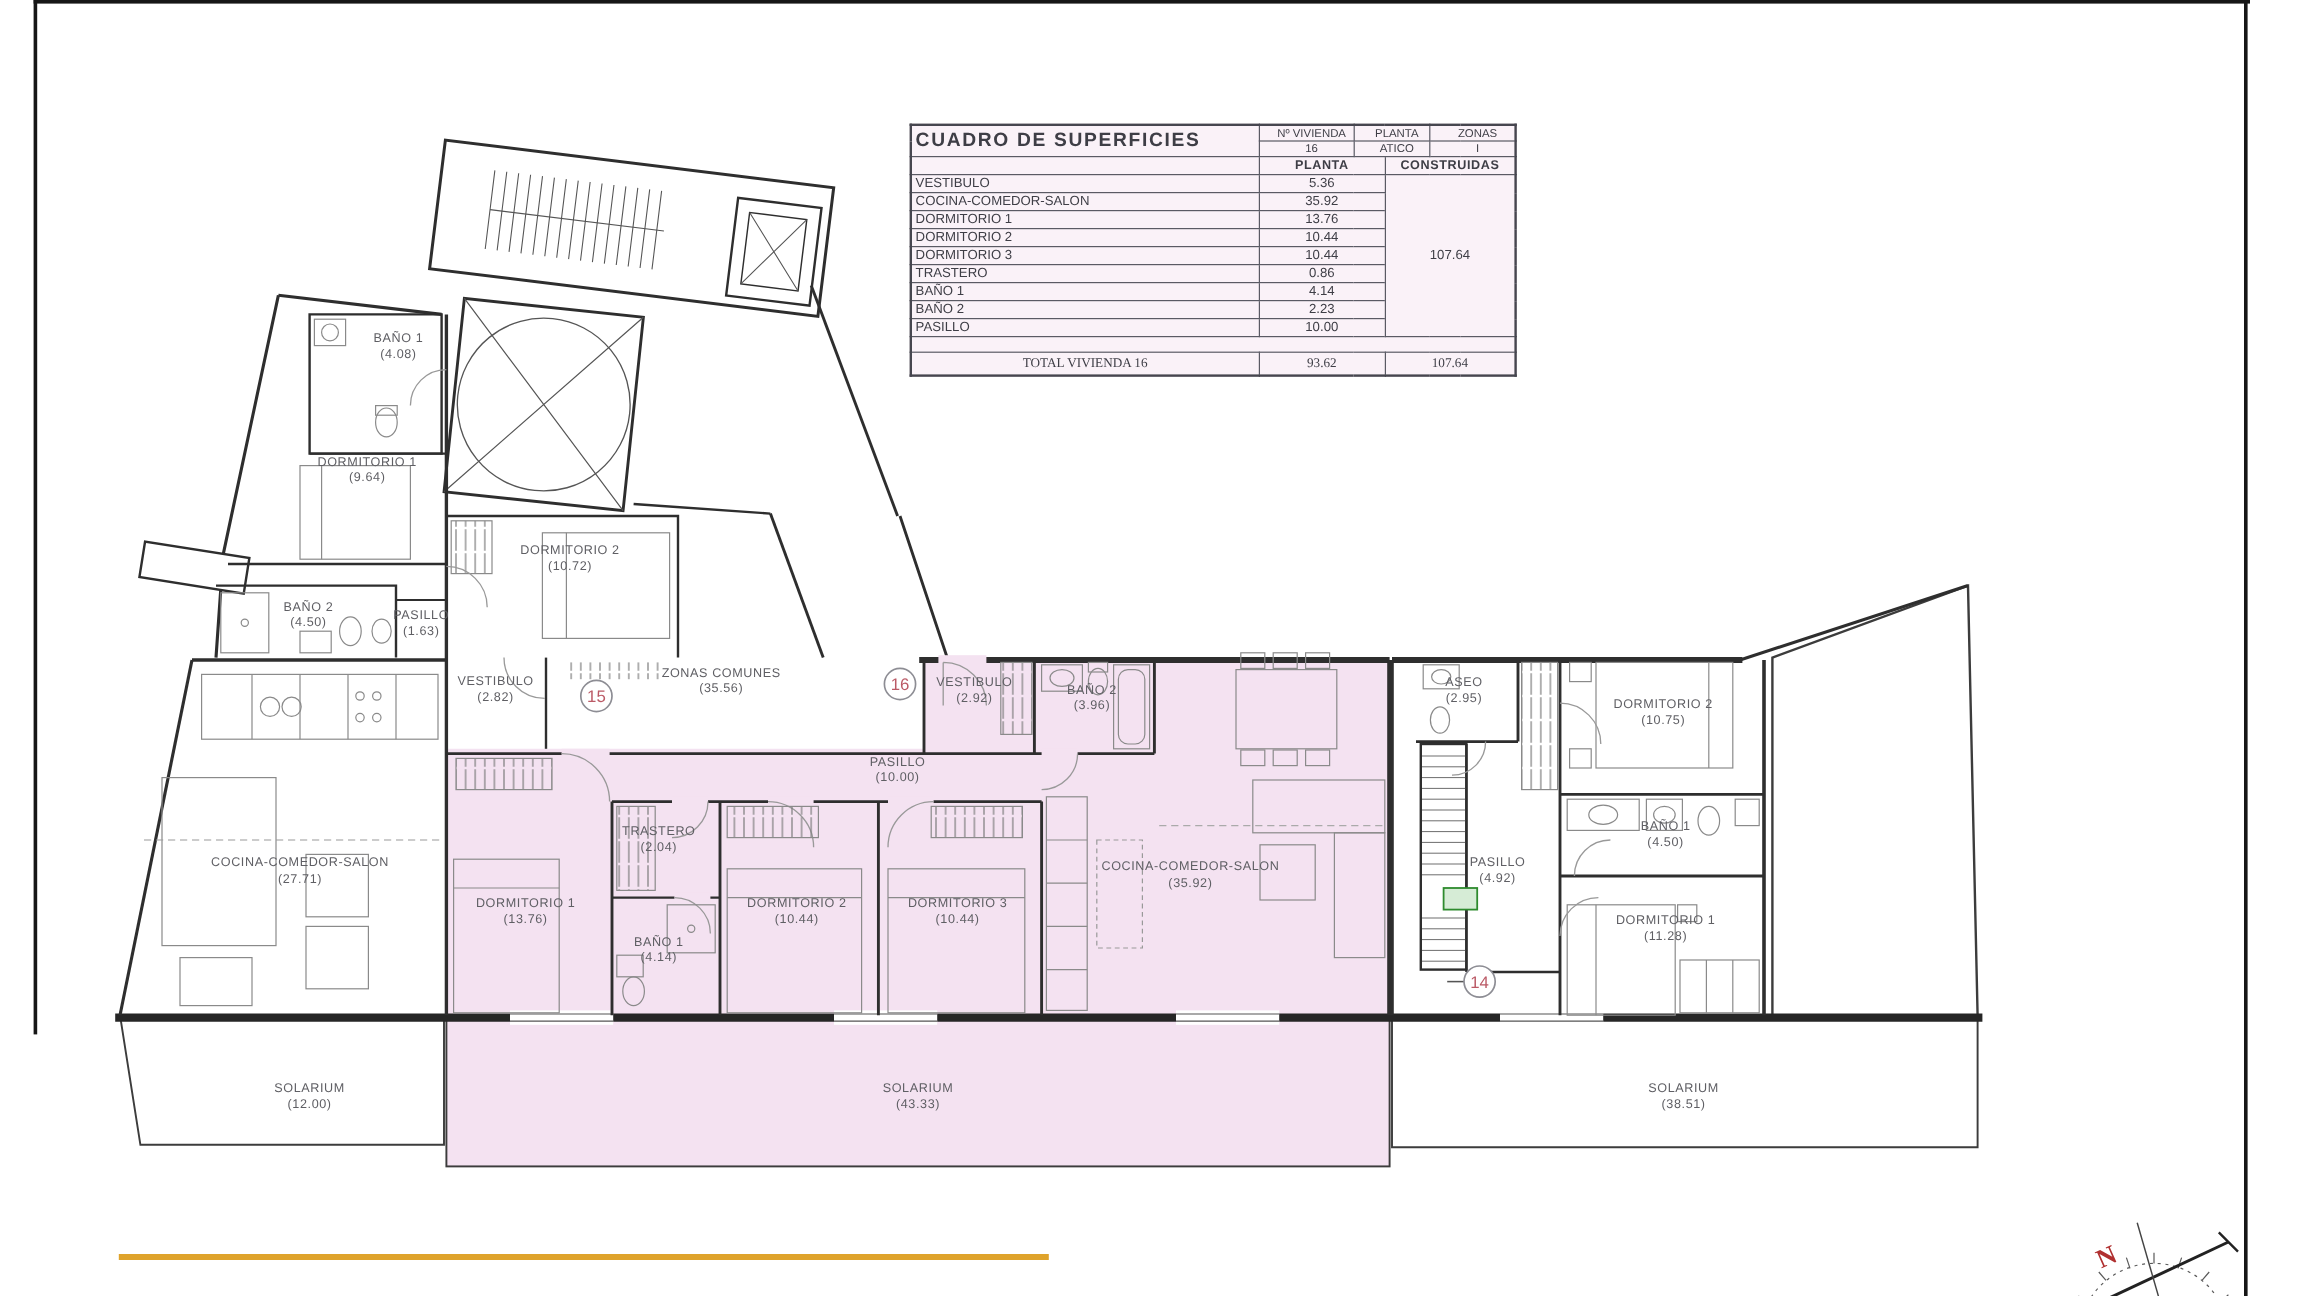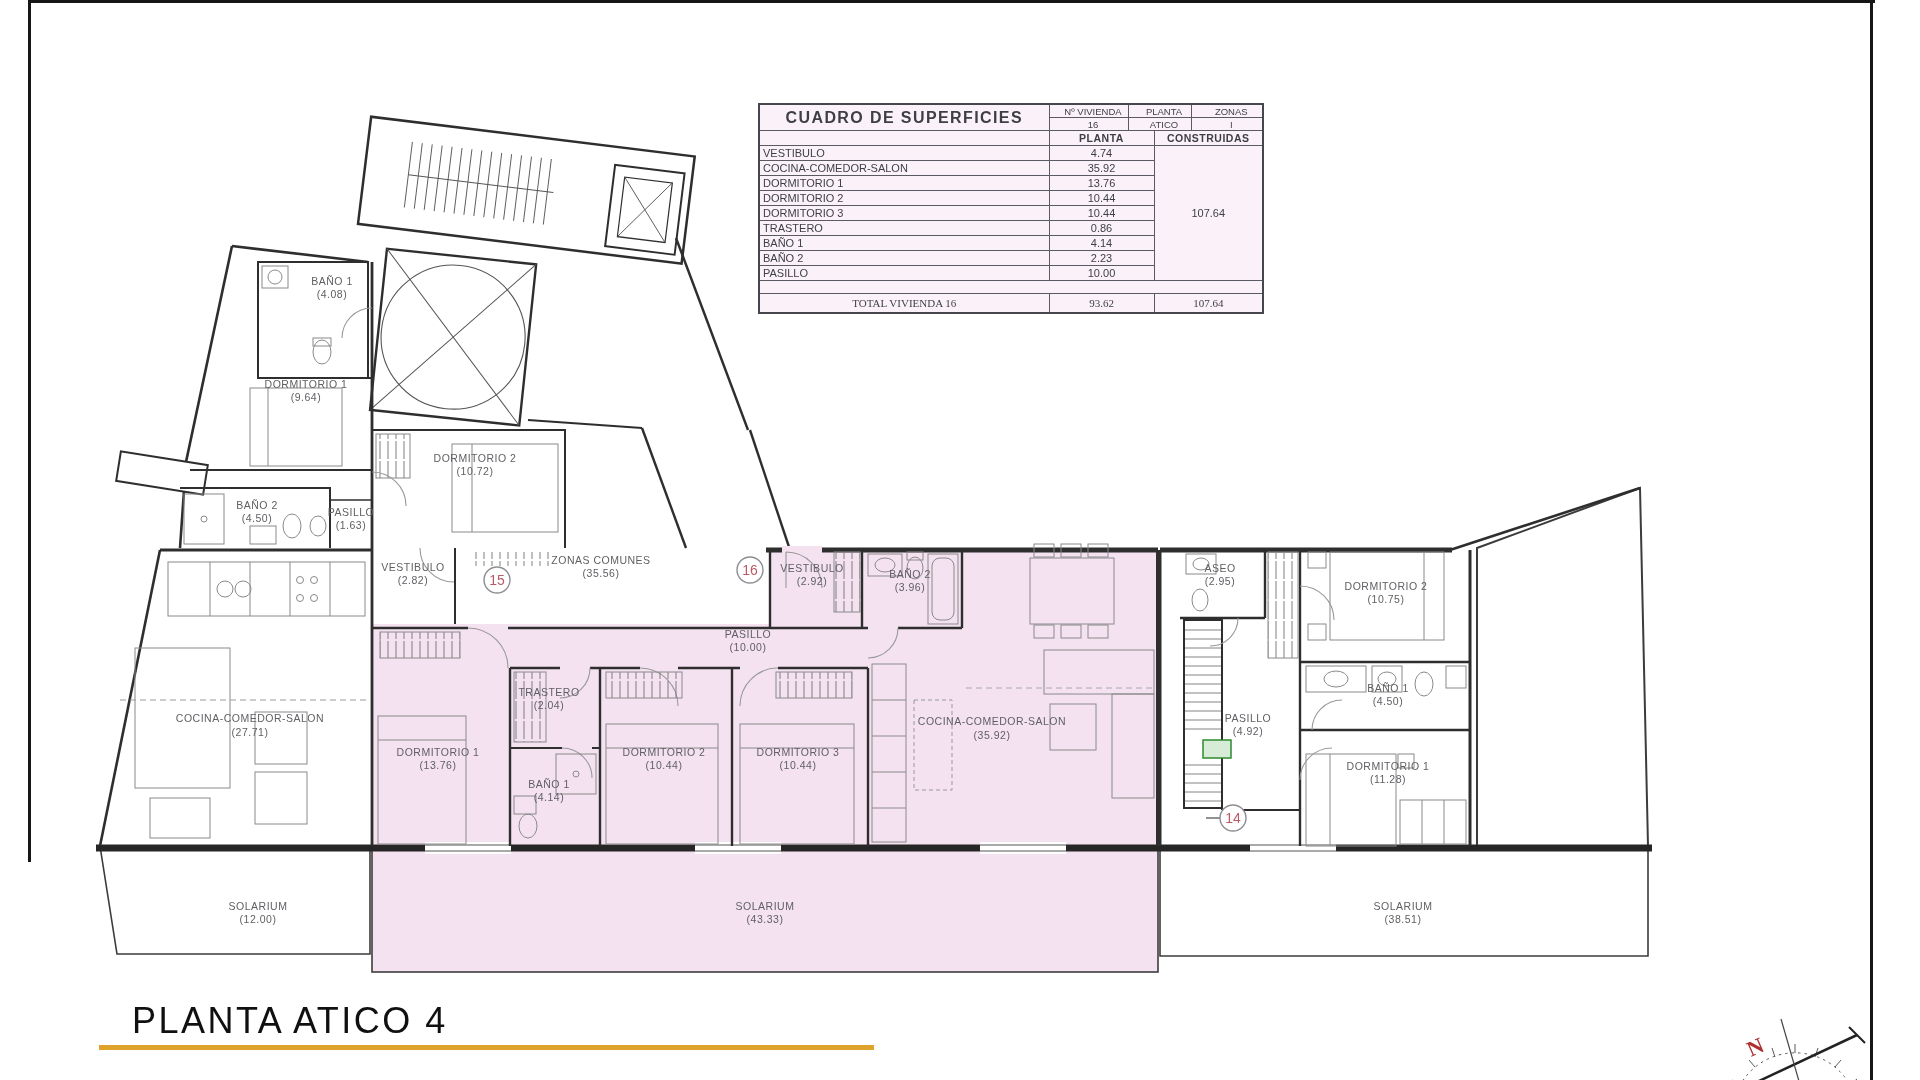--- a/index.html
+++ b/index.html
@@ -14,21 +14,21 @@
   #frame-left{left:28px;top:0;width:3px;height:862px;}
   #frame-right{left:1870px;top:0;width:3px;height:1080px;}
 
   
   #surface-table{position:absolute;left:758px;top:103px;}
   #surface-table table{border-collapse:collapse;background:#FAF2F8;width:504px;
       table-layout:fixed;border:2px solid #46464f;color:#3e3e46;}
   #surface-table td{border:1px solid #5a5a64;font-size:11px;line-height:13px;
       height:14px;padding:0 3px;text-align:center;overflow:hidden;white-space:nowrap;}
   #surface-table td.name{text-align:left;}
-  #surface-table td.ttl{font-size:16px;font-weight:bold;letter-spacing:1.4px;text-align:center;}
+  #surface-table td.ttl{font-size:16px;font-weight:bold;letter-spacing:1.4px;text-align:left;}
   #surface-table td.h{font-size:9.5px;line-height:11px;height:12px;padding-left:12px;}
   #surface-table td.ar{font-size:10.5px;font-weight:bold;letter-spacing:.5px;}
   #surface-table td.spacer{height:12px;border-left:none;border-right:none;}
   #surface-table tr.totalr td{height:18px;font-size:11px;font-family:Liberation Serif, serif;}
 
   
   #page-title{position:absolute;left:132px;top:1000px;font-size:36px;letter-spacing:2.5px;
       color:#101010;font-family:"Liberation Sans",sans-serif;}
   #title-underline{position:absolute;left:99px;top:1045px;width:775px;height:5px;background:#DFA32B;}
 
@@ -383,21 +383,21 @@
         <td class="h" colspan="2">ATICO</td>
         <td class="h" colspan="2">I</td>
       </tr>
       <tr>
         <td></td>
         <td class="ar" colspan="2">PLANTA</td>
         <td class="ar" colspan="3">CONSTRUIDAS</td>
       </tr>
       <tr>
         <td class="name">VESTIBULO</td>
-        <td colspan="2">4.74</td>
+        <td colspan="2">5.36</td>
         <td colspan="3" rowspan="9">107.64</td>
       </tr>
       <tr>
             <td class="name">COCINA-COMEDOR-SALON</td>
             <td colspan="2">35.92</td>
           </tr>
       <tr>
             <td class="name">DORMITORIO 1</td>
             <td colspan="2">13.76</td>
           </tr>
@@ -430,16 +430,15 @@
           </tr>
       <tr class="totalr">
         <td>TOTAL VIVIENDA 16</td>
         <td colspan="2">93.62</td>
         <td colspan="3">107.64</td>
       </tr>
     </tbody>
       </table>
   </div>
 
-  <div id="page-title">PLANTA ATICO 4</div>
   <div id="title-underline"></div>
 
 </div>
 
 </body></html>

